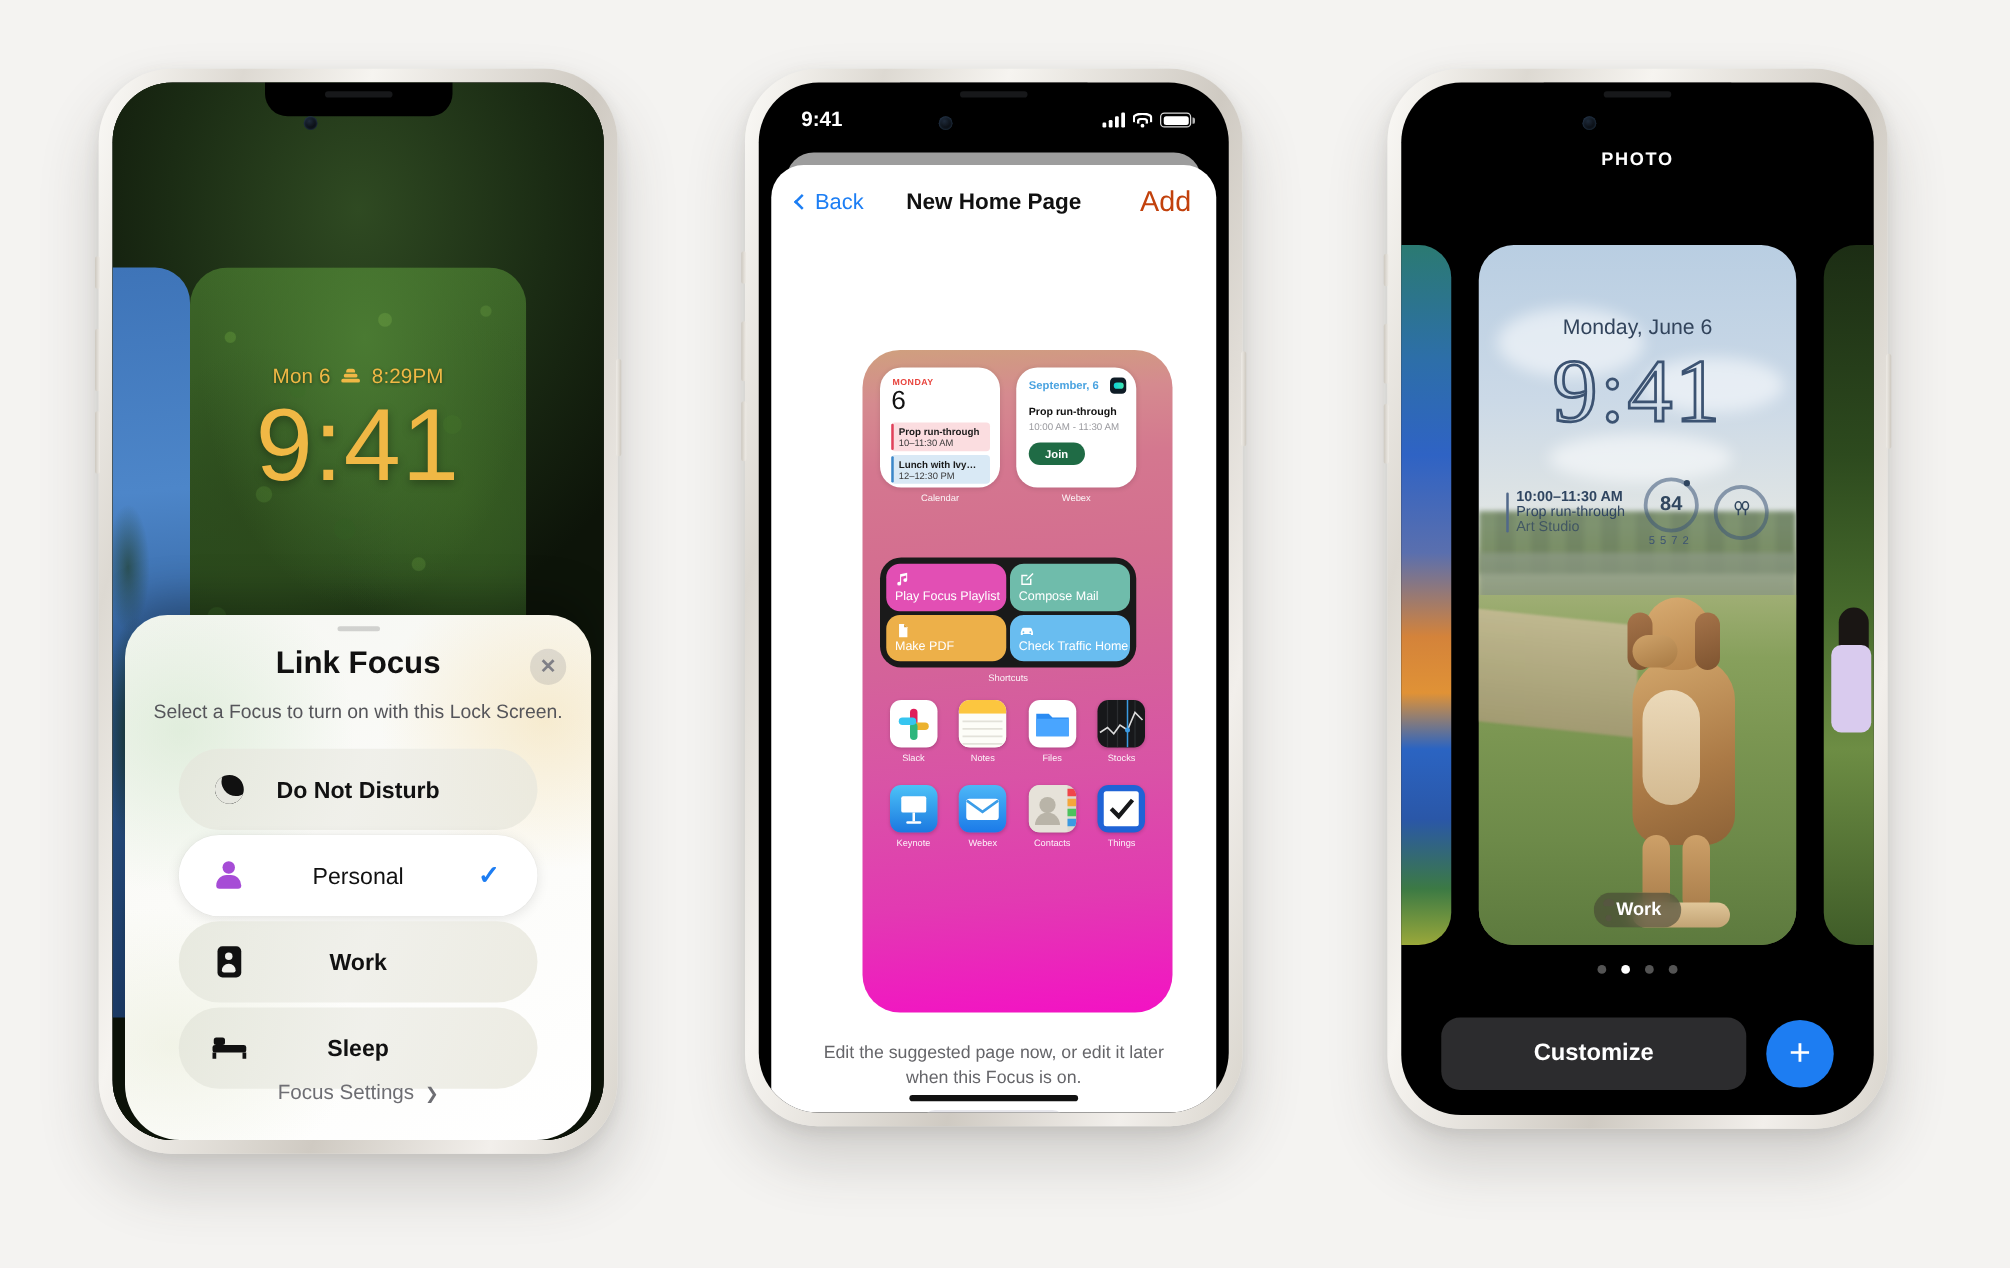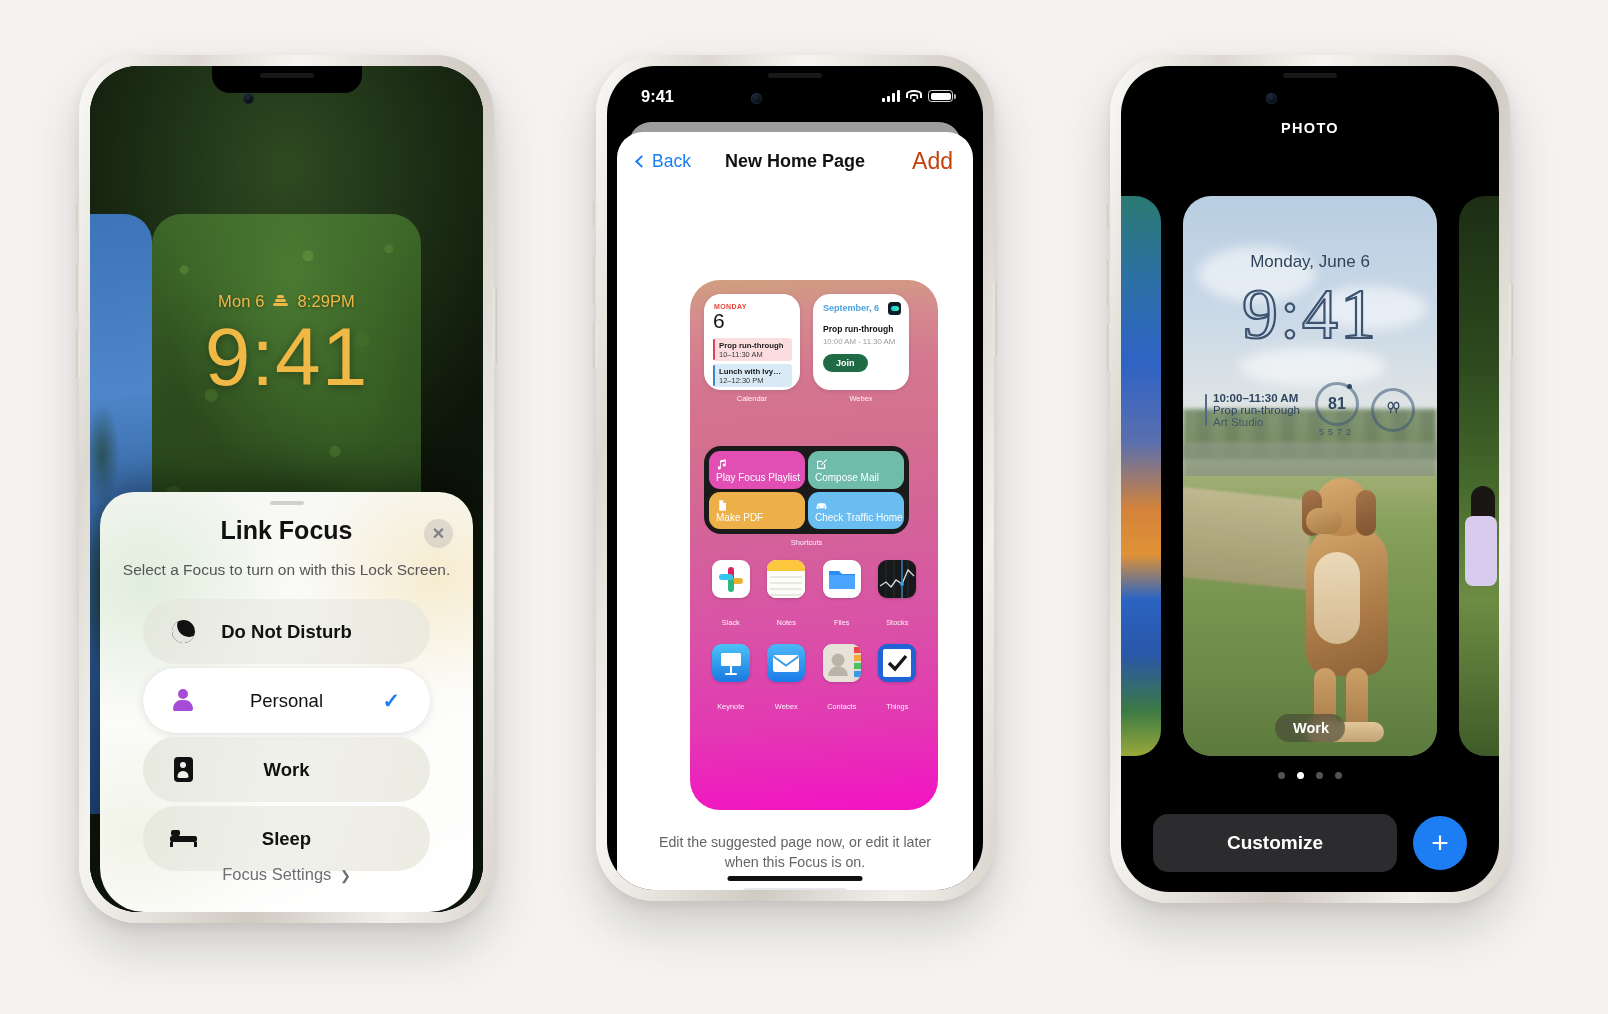--- a/index.html
+++ b/index.html
@@ -282,21 +282,21 @@
     background:#1a1a1a; border-radius:17px; padding:5px;
     display:grid; grid-template-columns:1fr 1fr; gap:3px;
   }
   .sc{ border-radius:11px; position:relative; }
   .sc .g{ position:absolute; top:6px; left:7px; width:13px; height:13px; }
   .sc .t{ position:absolute; bottom:6px; left:7px; right:5px; font-size:10px; color:#fff; font-weight:500; white-space:nowrap;}
   .sc-label{ position:absolute; left:14px; width:205px; top:258px; text-align:center; font-size:7.5px; color:rgba(255,255,255,.92);}
   
   .appgrid{ position:absolute; left:13px; top:280px; width:222px;
             display:grid; grid-template-columns:repeat(4,1fr); row-gap:17px; }
-  .app{ display:flex; flex-direction:column; align-items:center; gap:20px; }
+  .app{ display:flex; flex-direction:column; align-items:center; gap:4px; }
   .app .ic{ width:38px; height:38px; border-radius:9px; position:relative; overflow:hidden;
             box-shadow:0 1px 3px rgba(0,0,0,.18);}
   .app .nm{ font-size:7.4px; color:rgba(255,255,255,.93); }
 
   .p2-foot{ position:absolute; left:34px; right:34px; top:700px; text-align:center; }
   .p2-foot p{ font-size:14.2px; color:#656569; line-height:1.42; }
   .p2-editbtn{ display:inline-block; margin-top:16px; padding:9px 20px; border-radius:10px;
                background:#e7e7ec; color:#1c7ef4; font-size:16px; font-weight:600;}
   .home-ind{ position:absolute; bottom:9px; left:50%; transform:translateX(-50%);
              width:135px; height:5px; border-radius:3px; background:#111;}
@@ -765,21 +765,21 @@
 
         <div class="p3-widgets">
           <div class="p3-cal">
             <b>10:00–11:30 AM</b>
             <span>Prop run-through</span>
             <span style="opacity:.75">Art Studio</span>
           </div>
           <div style="margin-left:auto;display:flex;flex-direction:column;align-items:center;">
             <div class="p3-ring">
               <span class="dot"></span>
-              <span class="v">81</span>
+              <span class="v">84</span>
             </div>
             <span class="p3-minmax"><span>55</span><span>72</span></span>
           </div>
           <div class="p3-ring2">
             <span>
               <svg viewBox="0 0 18 18" width="17" height="17">
                 <ellipse cx="6" cy="6" rx="2.6" ry="3.4" fill="none" stroke="#31475f" stroke-width="1.3"></ellipse>
                 <ellipse cx="12" cy="6" rx="2.6" ry="3.4" fill="none" stroke="#31475f" stroke-width="1.3"></ellipse>
                 <line x1="6" y1="9.2" x2="6" y2="14" stroke="#31475f" stroke-width="1.3"></line>
                 <line x1="12" y1="9.2" x2="12" y2="14" stroke="#31475f" stroke-width="1.3"></line>

